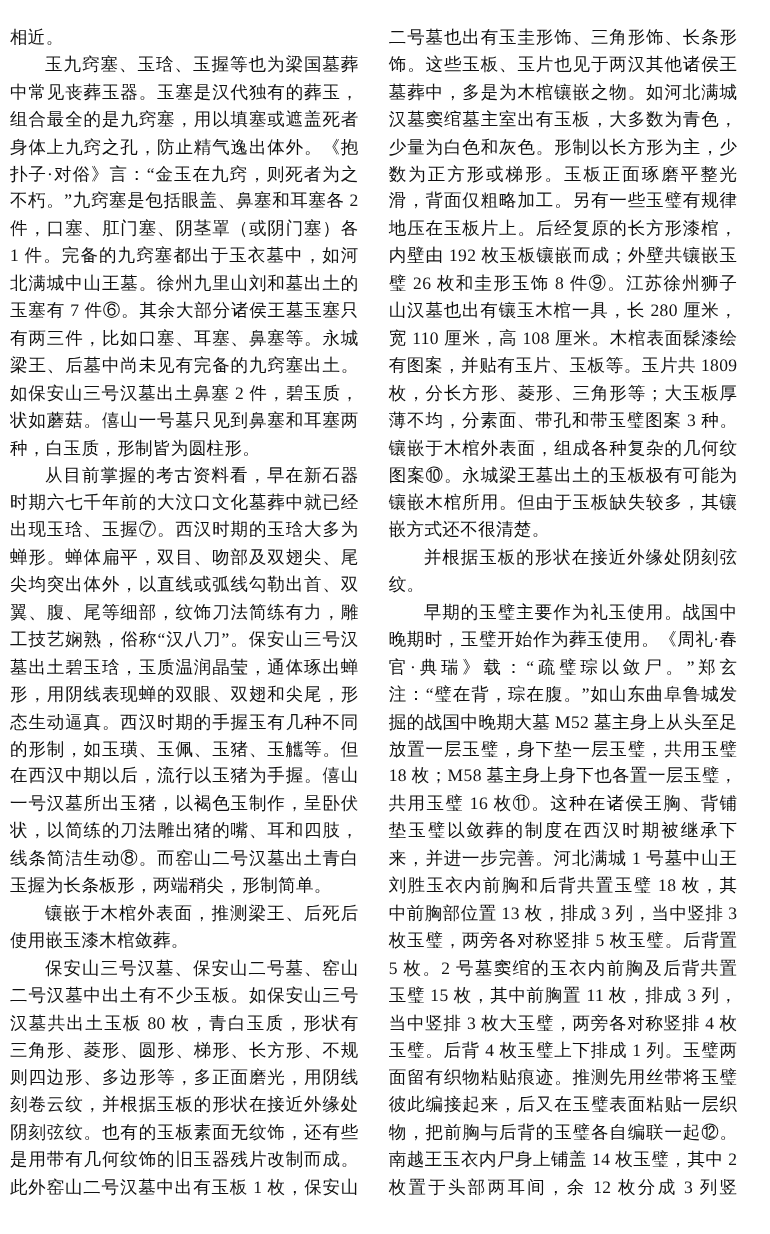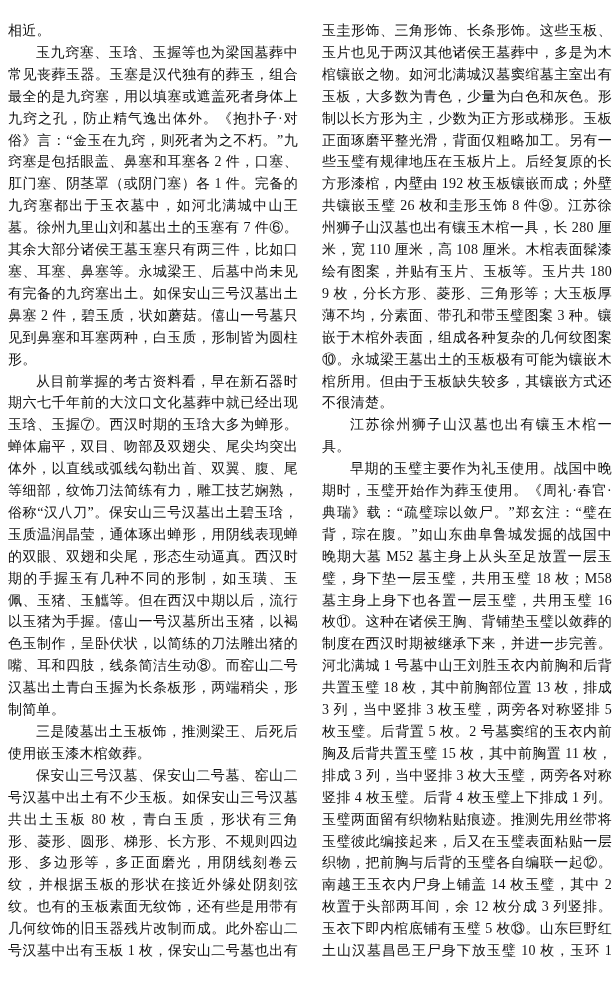--- a/index.html
+++ b/index.html
@@ -6,21 +6,21 @@
     margin: 0;
     padding: 0;
     background: #ffffff;
   }
   .page {
     position: relative;
     width: 616px;
     height: 987px;
     background: #ffffff;
     box-sizing: border-box;
-    padding: 20px 4px 6px 8px;
+    padding: 20px 26px 6px 8px;
     overflow: hidden;
     font-family: "Liberation Serif", "DejaVu Serif", serif;
     color: #111111;
   }
   .columns {
     column-count: 2;
     column-gap: 24px;
     column-fill: auto;
     height: 100%;
     overflow: hidden;
@@ -38,18 +38,18 @@
   }
 </style>
 </head>
 <body>
 
 <div class="page">
   <div class="columns">
     <p>相近。</p>
     <p class="indent">玉九窍塞、玉琀、玉握等也为梁国墓葬中常见丧葬玉器。玉塞是汉代独有的葬玉，组合最全的是九窍塞，用以填塞或遮盖死者身体上九窍之孔，防止精气逸出体外。《抱扑子·对俗》言：“金玉在九窍，则死者为之不朽。”九窍塞是包括眼盖、鼻塞和耳塞各 2 件，口塞、肛门塞、阴茎罩（或阴门塞）各 1 件。完备的九窍塞都出于玉衣墓中，如河北满城中山王墓。徐州九里山刘和墓出土的玉塞有 7 件⑥。其余大部分诸侯王墓玉塞只有两三件，比如口塞、耳塞、鼻塞等。永城梁王、后墓中尚未见有完备的九窍塞出土。如保安山三号汉墓出土鼻塞 2 件，碧玉质，状如蘑菇。僖山一号墓只见到鼻塞和耳塞两种，白玉质，形制皆为圆柱形。</p>
     <p class="indent">从目前掌握的考古资料看，早在新石器时期六七千年前的大汶口文化墓葬中就已经出现玉琀、玉握⑦。西汉时期的玉琀大多为蝉形。蝉体扁平，双目、吻部及双翅尖、尾尖均突出体外，以直线或弧线勾勒出首、双翼、腹、尾等细部，纹饰刀法简练有力，雕工技艺娴熟，俗称“汉八刀”。保安山三号汉墓出土碧玉琀，玉质温润晶莹，通体琢出蝉形，用阴线表现蝉的双眼、双翅和尖尾，形态生动逼真。西汉时期的手握玉有几种不同的形制，如玉璜、玉佩、玉猪、玉觿等。但在西汉中期以后，流行以玉猪为手握。僖山一号汉墓所出玉猪，以褐色玉制作，呈卧伏状，以简练的刀法雕出猪的嘴、耳和四肢，线条简洁生动⑧。而窑山二号汉墓出土青白玉握为长条板形，两端稍尖，形制简单。</p>
-    <p class="indent">三是陵墓出土玉板饰，推测梁王、后死后使用嵌玉漆木棺敛葬。</p>
+    <p class="indent">镶嵌于木棺外表面，推测梁王、后死后使用嵌玉漆木棺敛葬。</p>
     <p class="indent">保安山三号汉墓、保安山二号墓、窑山二号汉墓中出土有不少玉板。如保安山三号汉墓共出土玉板 80 枚，青白玉质，形状有三角形、菱形、圆形、梯形、长方形、不规则四边形、多边形等，多正面磨光，用阴线刻卷云纹，并根据玉板的形状在接近外缘处阴刻弦纹。也有的玉板素面无纹饰，还有些是用带有几何纹饰的旧玉器残片改制而成。此外窑山二号汉墓中出有玉板 1 枚，保安山二号墓也出有玉圭形饰、三角形饰、长条形饰。这些玉板、玉片也见于两汉其他诸侯王墓葬中，多是为木棺镶嵌之物。如河北满城汉墓窦绾墓主室出有玉板，大多数为青色，少量为白色和灰色。形制以长方形为主，少数为正方形或梯形。玉板正面琢磨平整光滑，背面仅粗略加工。另有一些玉璧有规律地压在玉板片上。后经复原的长方形漆棺，内壁由 192 枚玉板镶嵌而成；外壁共镶嵌玉璧 26 枚和圭形玉饰 8 件⑨。江苏徐州狮子山汉墓也出有镶玉木棺一具，长 280 厘米，宽 110 厘米，高 108 厘米。木棺表面髹漆绘有图案，并贴有玉片、玉板等。玉片共 1809 枚，分长方形、菱形、三角形等；大玉板厚薄不均，分素面、带孔和带玉璧图案 3 种。镶嵌于木棺外表面，组成各种复杂的几何纹图案⑩。永城梁王墓出土的玉板极有可能为镶嵌木棺所用。但由于玉板缺失较多，其镶嵌方式还不很清楚。</p>
-    <p class="indent">江苏徐州狮子山汉墓也出有镶玉木棺一具。</p>
+    <p class="indent">并根据玉板的形状在接近外缘处阴刻弦纹。</p>
     <p class="indent">早期的玉璧主要作为礼玉使用。战国中晚期时，玉璧开始作为葬玉使用。《周礼·春官·典瑞》载：“疏璧琮以敛尸。”郑玄注：“璧在背，琮在腹。”如山东曲阜鲁城发掘的战国中晚期大墓 M52 墓主身上从头至足放置一层玉璧，身下垫一层玉璧，共用玉璧 18 枚；M58 墓主身上身下也各置一层玉璧，共用玉璧 16 枚⑪。这种在诸侯王胸、背铺垫玉璧以敛葬的制度在西汉时期被继承下来，并进一步完善。河北满城 1 号墓中山王刘胜玉衣内前胸和后背共置玉璧 18 枚，其中前胸部位置 13 枚，排成 3 列，当中竖排 3 枚玉璧，两旁各对称竖排 5 枚玉璧。后背置 5 枚。2 号墓窦绾的玉衣内前胸及后背共置玉璧 15 枚，其中前胸置 11 枚，排成 3 列，当中竖排 3 枚大玉璧，两旁各对称竖排 4 枚玉璧。后背 4 枚玉璧上下排成 1 列。玉璧两面留有织物粘贴痕迹。推测先用丝带将玉璧彼此编接起来，后又在玉璧表面粘贴一层织物，把前胸与后背的玉璧各自编联一起⑫。南越王玉衣内尸身上铺盖 14 枚玉璧，其中 2 枚置于头部两耳间，余 12 枚分成 3 列竖排。玉衣下即内棺底铺有玉璧 5 枚⑬。山东巨野红土山汉墓昌邑王尸身下放玉璧 10 枚，玉环 1 枚，尸体上置玉璧 17 枚⑭。僖山一号汉墓梁王玉衣上、下均放置有多枚玉璧，玉璧多数残，直径大小不等。玉色以青色、白色、墨色为主，两面抛光，正反两面纹饰相同。少数璧面纹饰不分内外区，除边缘阴刻一周弦纹外，肉部通体浮雕</p>
   </div>
 </div>
 
 </body></html>

